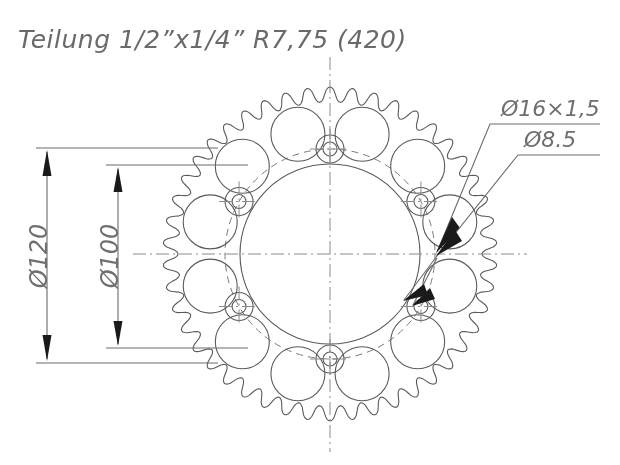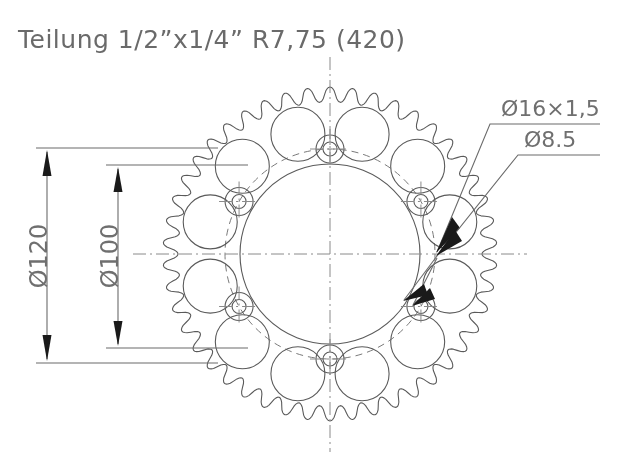--- a/index.html
+++ b/index.html
@@ -9,20 +9,21 @@
     background:#ffffff;
     font-family:"DejaVu Sans", sans-serif;
     overflow:hidden;
     position:relative;
   }
   #drawing-root{
     position:absolute;
     inset:0;
     width:620px;
     height:465px;
+    font-style:italic;
   }
   svg#cad{
     display:block;
     width:620px;
     height:465px;
   }
   .title-text{
     font-family:"DejaVu Sans", sans-serif;
     font-size:25px;
     fill:#6a6a6a;

